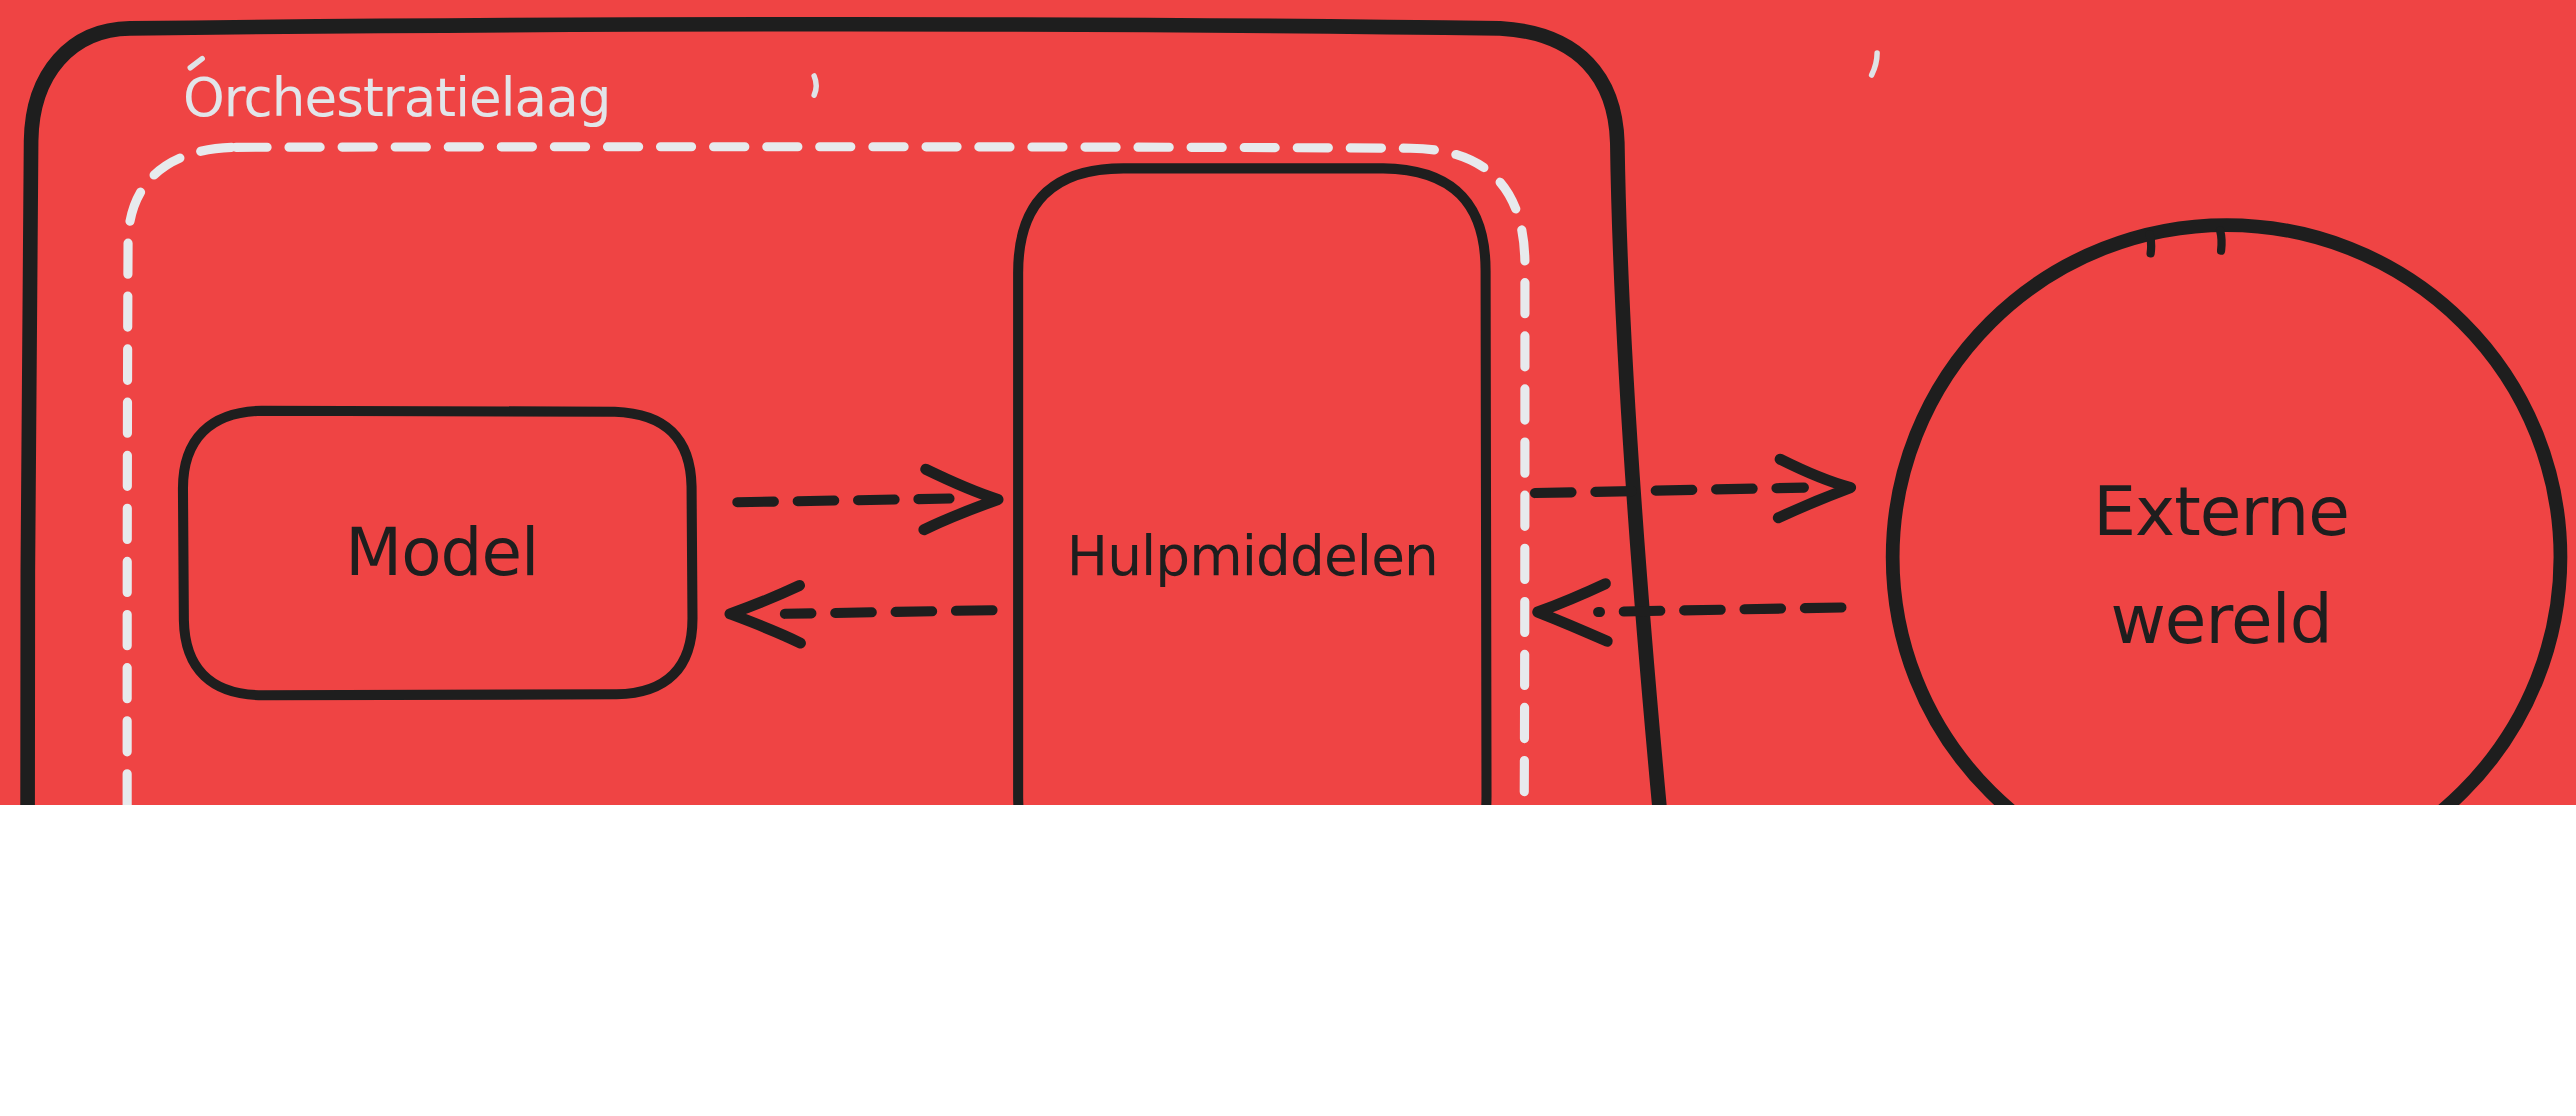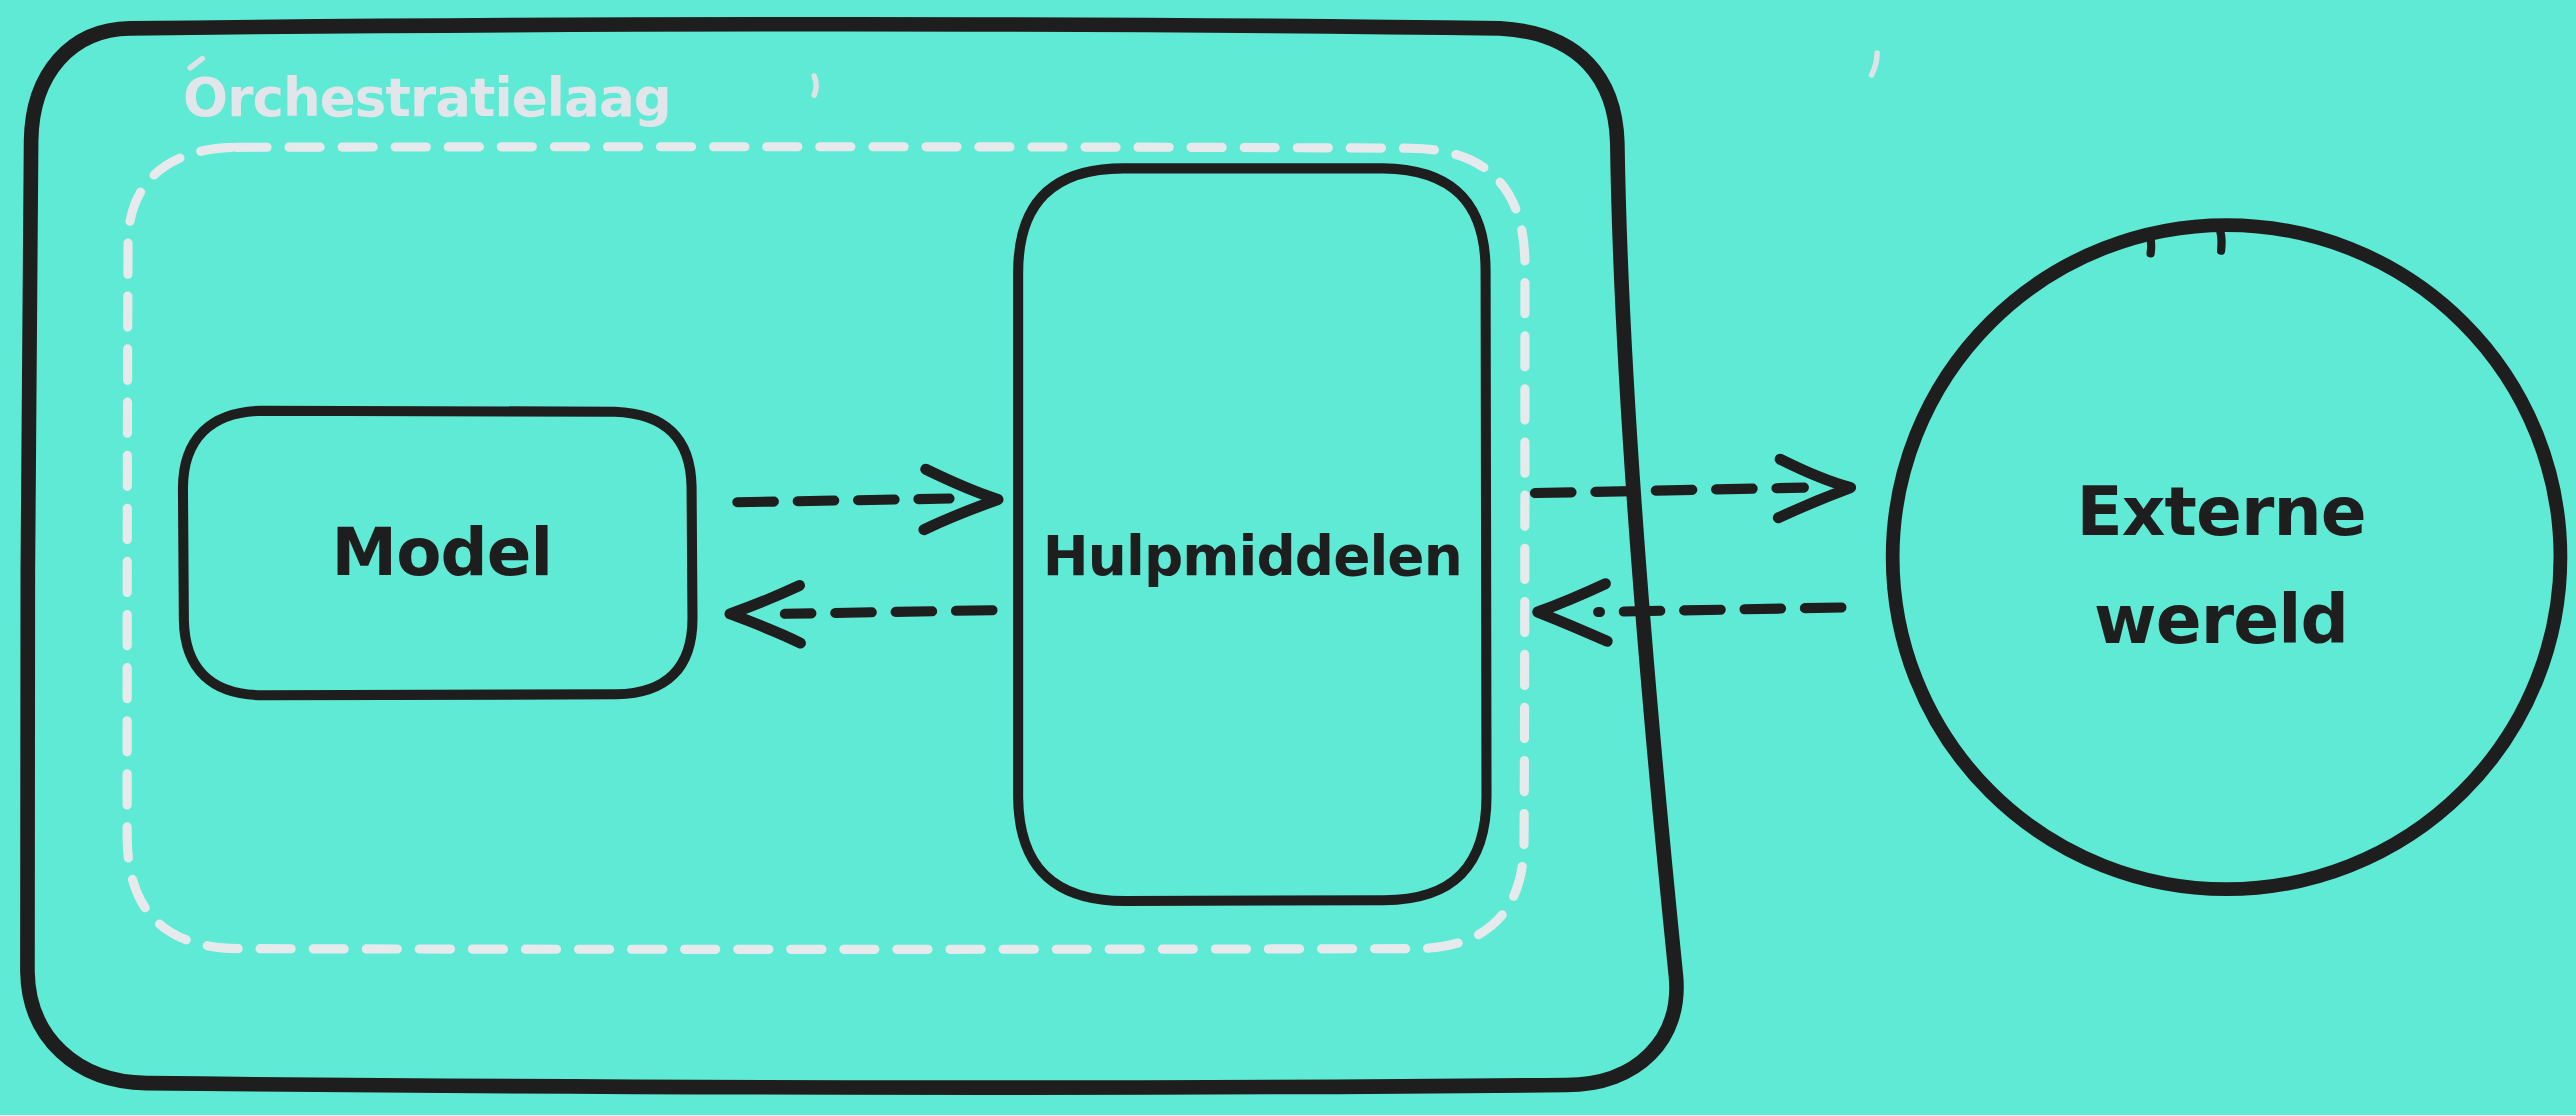--- a/index.html
+++ b/index.html
@@ -3,25 +3,24 @@
 <meta charset="utf-8">
 <style>
   html, body {
     margin: 0;
     padding: 0;
     background: #ffffff;
   }
   .canvas {
     position: relative;
     width: 2576px;
-    height: 1115px;
-    background: #5eead4;
+    height: 805px;
+    background: #ef4444;
     overflow: hidden;
     font-family: "DejaVu Sans", sans-serif;
-    font-weight: bold;
   }
   svg { display: block; }
   .ink { stroke: #1e1e1e; fill: none; stroke-linecap: round; stroke-linejoin: round; }
   .node-label {
     font-family: "DejaVu Sans", sans-serif;
     fill: #1e1e1e;
     letter-spacing: -1px;
   }
   .frame-label {
     font-family: "DejaVu Sans", sans-serif;

